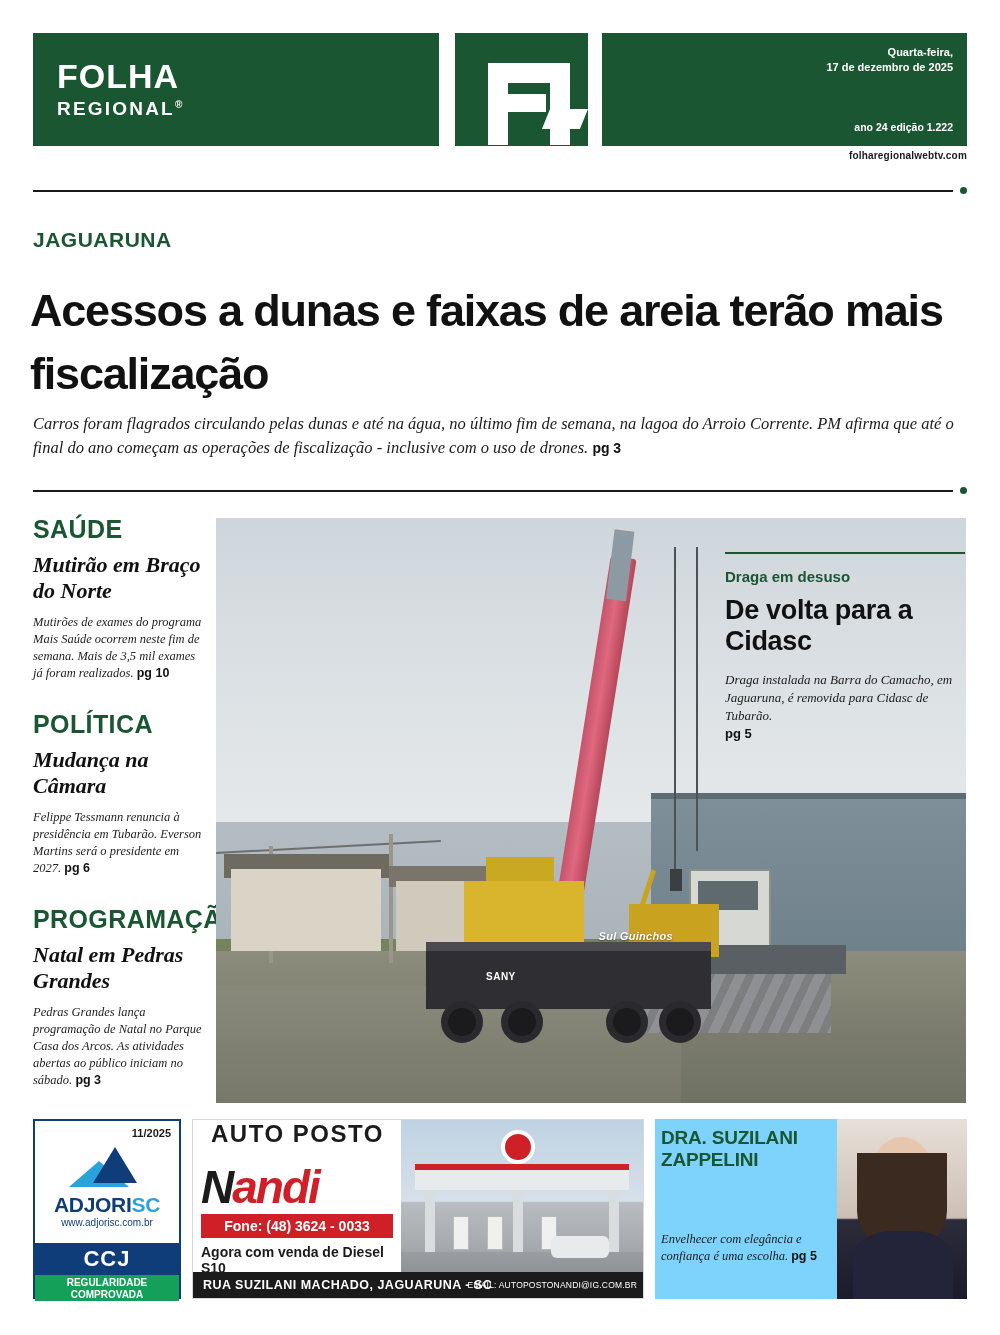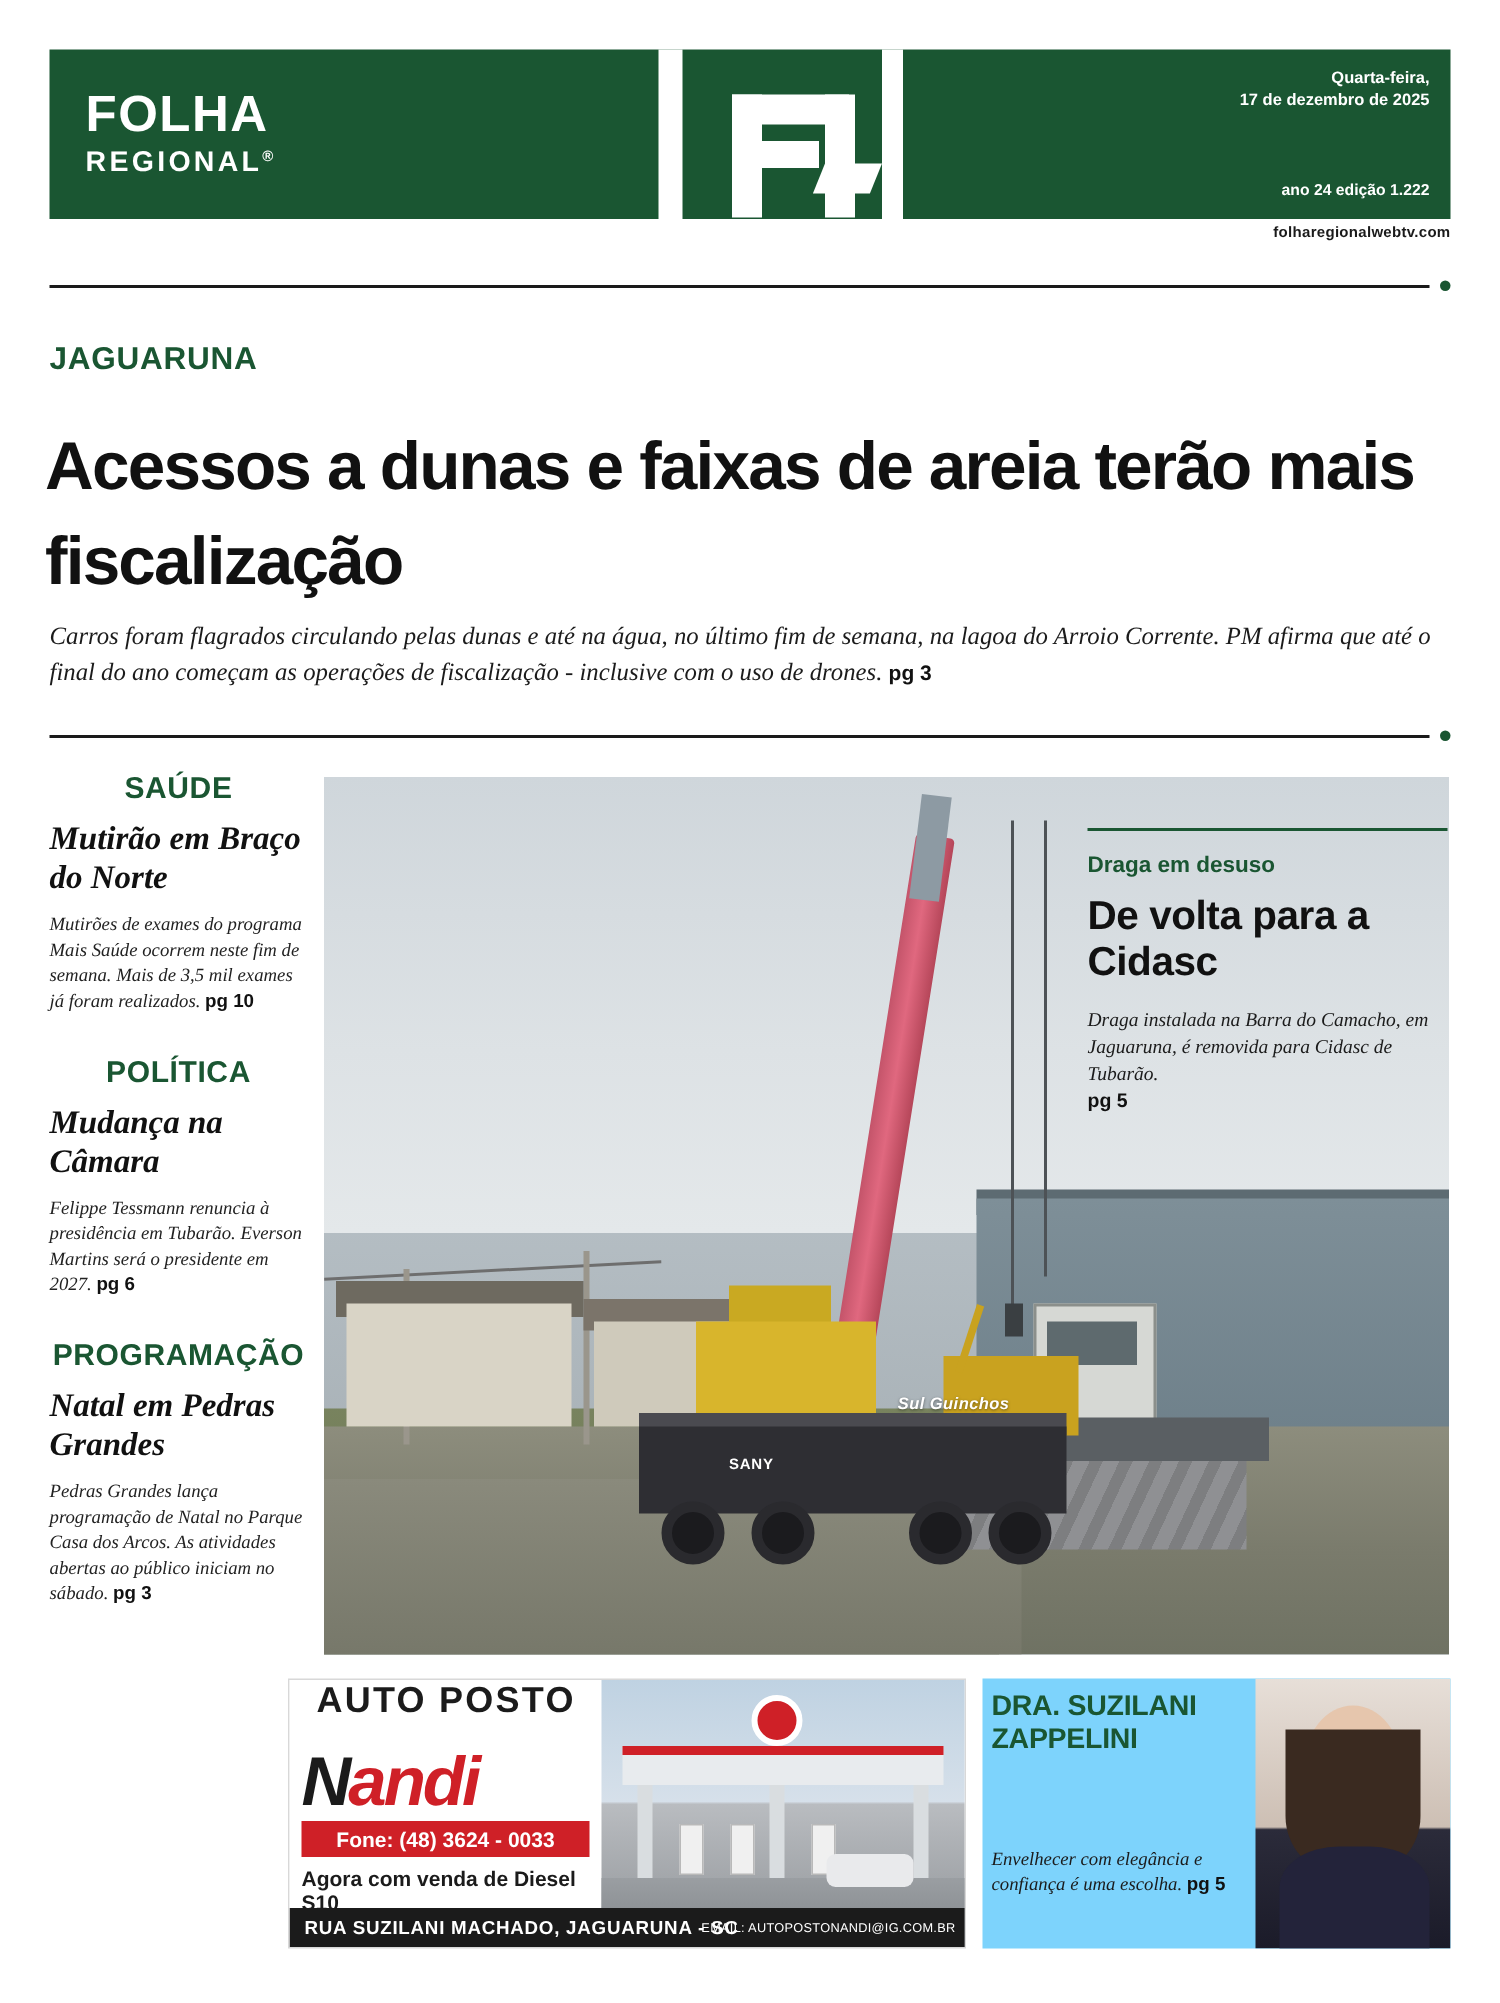--- a/index.html
+++ b/index.html
@@ -83,23 +83,22 @@
     font-style: italic; font-size: 16.5px; line-height: 24px; color: #1b1b1b;
   }
   .pgtag {
     font-family: "Liberation Sans", sans-serif;
     font-style: normal; font-weight: bold; font-size: 14px; color: #111;
   }
 
   
   .col-left { position: absolute; left: 33px; top: 515px; width: 172px; }
   .sec-title {
-    color: #1a5632; font-size: 20px; font-weight: bold; letter-spacing: .4px;
+    color: #1a5632; font-size: 25px; font-weight: bold; letter-spacing: .4px;
     margin-bottom: 8px;
-    text-align: center;
   }
   .sec-head {
     font-family: "Liberation Serif", serif;
     font-weight: bold; font-style: italic; font-size: 22px; line-height: 26px;
     color: #111; margin-bottom: 10px;
   }
   .sec-body {
     font-family: "Liberation Serif", serif;
     font-style: italic; font-size: 12.5px; line-height: 17px; color: #222;
   }
@@ -374,20 +373,36 @@
   <div class="sidebox">
     <div class="topline"></div>
     <div class="side-kicker">Draga em desuso</div>
     <div class="side-head">De volta para a Cidasc</div>
     <div class="side-body">
       <span>Draga instalada na Barra do Camacho, em Jaguaruna, é removida para Cidasc de Tubarão.</span><br>
       <span class="pgtag">pg 5</span>
     </div>
   </div>
 
+  <div class="ad-adjori">
+    <div class="adjori-top">
+      <div class="adjori-date">11/2025</div>
+      <div class="adjori-wave">
+        <div class="w1"></div>
+          <div class="w2"></div>
+      </div>
+      <div class="adjori-name"><span>ADJORI</span><span class="sc">SC</span></div>
+      <div class="adjori-url">www.adjorisc.com.br</div>
+    </div>
+    <div class="adjori-ccj">CCJ</div>
+    <div class="adjori-reg">
+      <div>REGULARIDADE</div>
+      <div>COMPROVADA</div>
+    </div>
+  </div>
 
   <div class="ad-auto">
     <div class="auto-left">
       <div class="auto-brand1">AUTO POSTO</div>
       <div class="auto-brand2"><span class="blk">N</span><span>andi</span></div>
       <div class="auto-fone">Fone: (48) 3624 - 0033</div>
       <div class="auto-diesel">Agora com venda de Diesel S10</div>
     </div>
     <div class="auto-photo">
       <div class="ap-logo-circle"></div>

